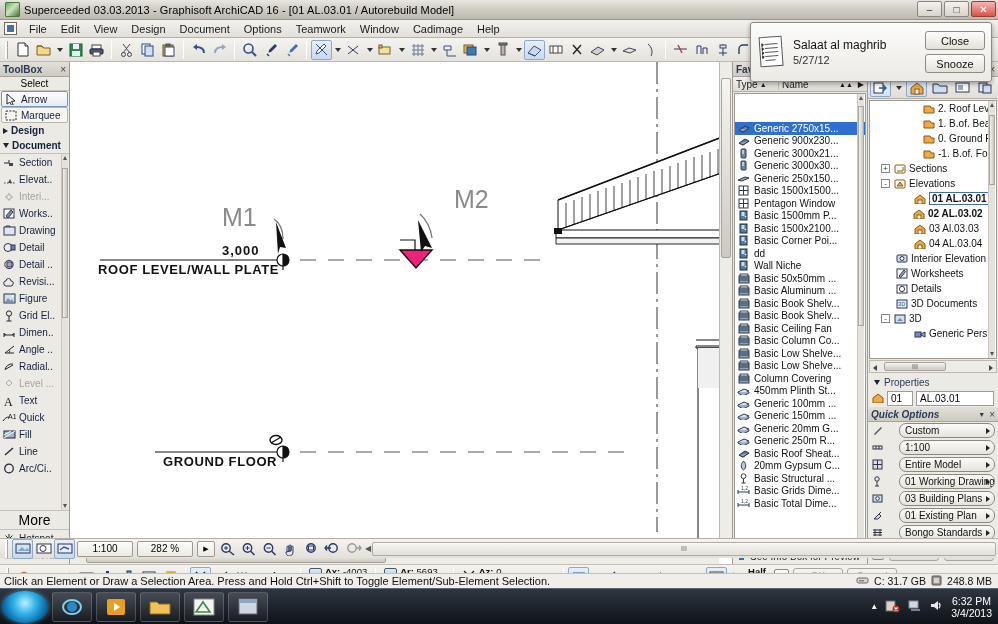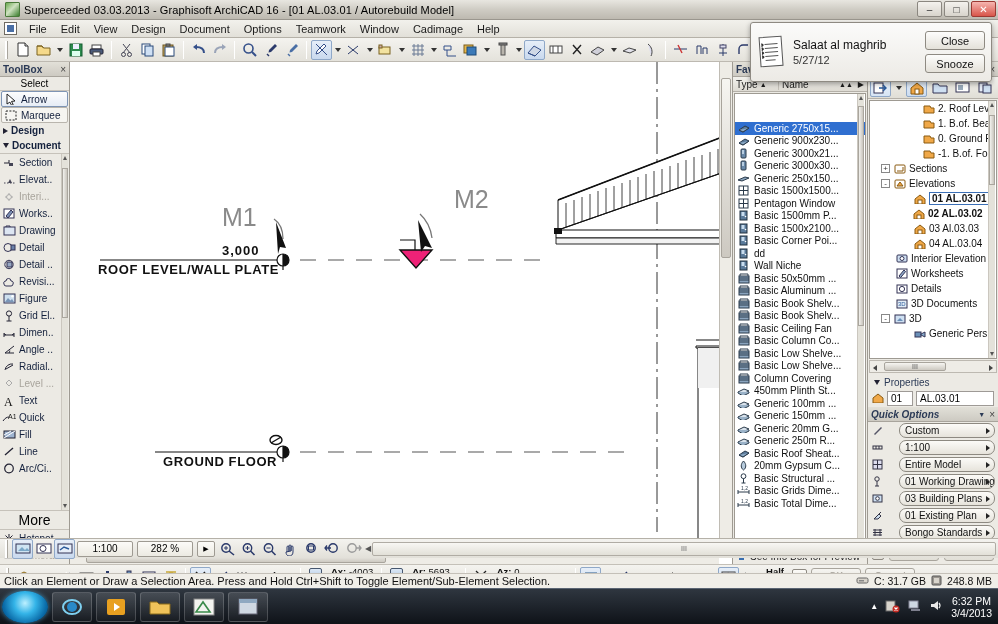--- a/index.html
+++ b/index.html
@@ -188,21 +188,21 @@
   #bar-info { height:24px; background:linear-gradient(180deg,#f4f3ef,#e2e0d9);
               border-top:1px solid #c4c0b8; display:flex; align-items:center; padding:0 3px;
               position:absolute; left:0; right:0; top:0;}
   .scalebox { border:1px solid #9e9a92; background:linear-gradient(180deg,#fcfbf8,#eceae2);
               height:16px; min-width:56px; display:flex; align-items:center; justify-content:center;
               font-size:10px; border-radius:2px; margin:0 2px;}
   .coordgrp { display:flex; align-items:center; gap:3px; margin:0 4px; }
   .coord-ic { width:13px; height:17px; border:1px solid #46566e; border-radius:2px;
               background:linear-gradient(180deg,#dce8f6,#9bb6d6); flex:0 0 auto;}
   .coord-txt { font-size:9.5px; line-height:11px; color:#111; white-space:nowrap;}
-  .coord-txt b { font-weight:bold;margin-left:6px; }
+  .coord-txt b { font-weight:bold; }
   #statustext { position:absolute; left:0; right:0; bottom:36px; height:15px;
                 background:#f0eee8; border-top:1px solid #c4c0b8;
                 display:flex; align-items:center; padding-left:4px; font-size:11px; color:#111;}
   .diskinfo { margin-left:auto; display:flex; align-items:center; gap:5px; padding-right:6px;
               font-size:10.5px; color:#111;}
 
   
   #taskbar { position:absolute; left:0; right:0; bottom:0; height:36px;
              background:linear-gradient(180deg,rgba(40,48,58,.96),rgba(12,16,22,.99));
              border-top:1px solid #5a6472; display:flex; align-items:center; }

